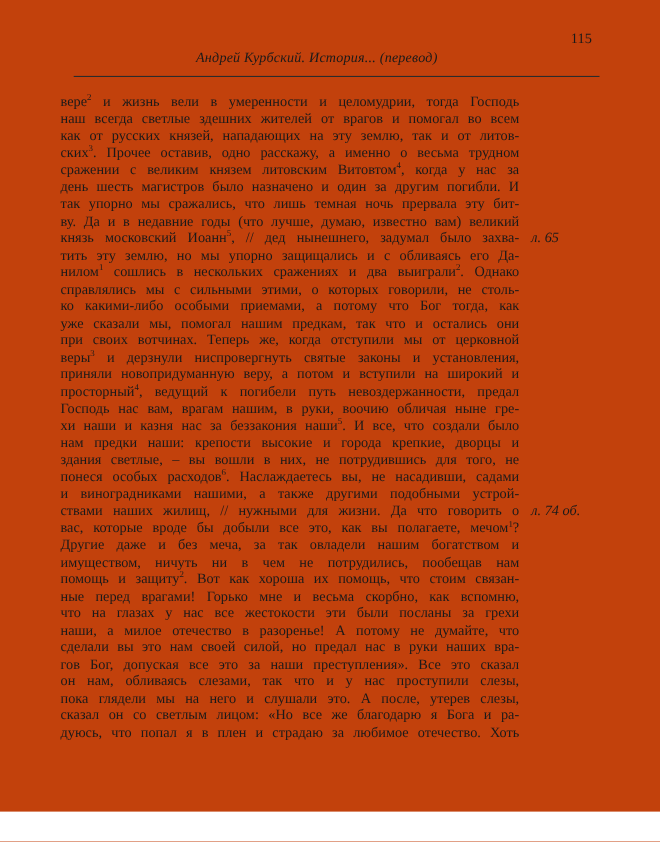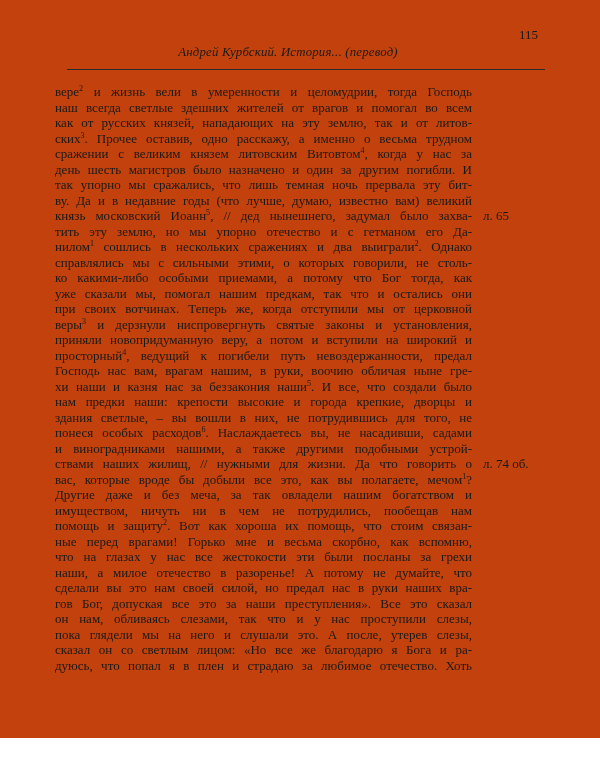--- a/index.html
+++ b/index.html
@@ -68,40 +68,41 @@
   .margin-note {
     position: absolute;
     left: 428px;
     top: 0;
     width: 110px;
     text-align: left;
     text-align-last: left;
     white-space: nowrap;
     font-size: 13px;
     color: #1a1a1a;
+    font-style: italic;
   }
 </style>
 </head>
 <body>
 
 <div class="page">
   <div class="running-title">Андрей Курбский. История... (перевод)</div>
   <div class="page-number">115</div>
   <div class="header-rule"></div>
   <div class="body-text">
       <div class="line">вере<sup>2</sup> и жизнь вели в умеренности и целомудрии, тогда Господь</div>
       <div class="line">наш всегда светлые здешних жителей от врагов и помогал во всем</div>
       <div class="line">как от русских князей, нападающих на эту землю, так и от литов-</div>
       <div class="line">ских<sup>3</sup>. Прочее оставив, одно расскажу, а именно о весьма трудном</div>
       <div class="line">сражении с великим князем литовским Витовтом<sup>4</sup>, когда у нас за</div>
       <div class="line">день шесть магистров было назначено и один за другим погибли. И</div>
       <div class="line">так упорно мы сражались, что лишь темная ночь прервала эту бит-</div>
       <div class="line">ву. Да и в недавние годы (что лучше, думаю, известно вам) великий</div>
       <div class="line">князь московский Иоанн<sup>5</sup>, // дед нынешнего, задумал было захва-<span class="margin-note">л. 65</span></div>
-      <div class="line">тить эту землю, но мы упорно отечество и с гетманом его Да-</div>
+      <div class="line">тить эту землю, но мы упорно защищались и с обливаясь его Да-</div>
       <div class="line">нилом<sup>1</sup> сошлись в нескольких сражениях и два выиграли<sup>2</sup>. Однако</div>
       <div class="line">справлялись мы с сильными этими, о которых говорили, не столь-</div>
       <div class="line">ко какими-либо особыми приемами, а потому что Бог тогда, как</div>
       <div class="line">уже сказали мы, помогал нашим предкам, так что и остались они</div>
       <div class="line">при своих вотчинах. Теперь же, когда отступили мы от церковной</div>
       <div class="line">веры<sup>3</sup> и дерзнули ниспровергнуть святые законы и установления,</div>
       <div class="line">приняли новопридуманную веру, а потом и вступили на широкий и</div>
       <div class="line">просторный<sup>4</sup>, ведущий к погибели путь невоздержанности, предал</div>
       <div class="line">Господь нас вам, врагам нашим, в руки, воочию обличая ныне гре-</div>
       <div class="line">хи наши и казня нас за беззакония наши<sup>5</sup>. И все, что создали было</div>

